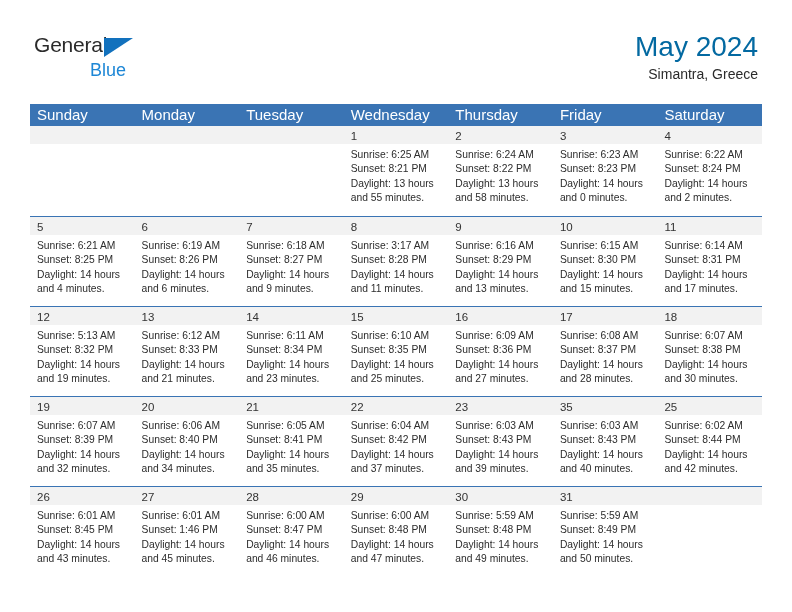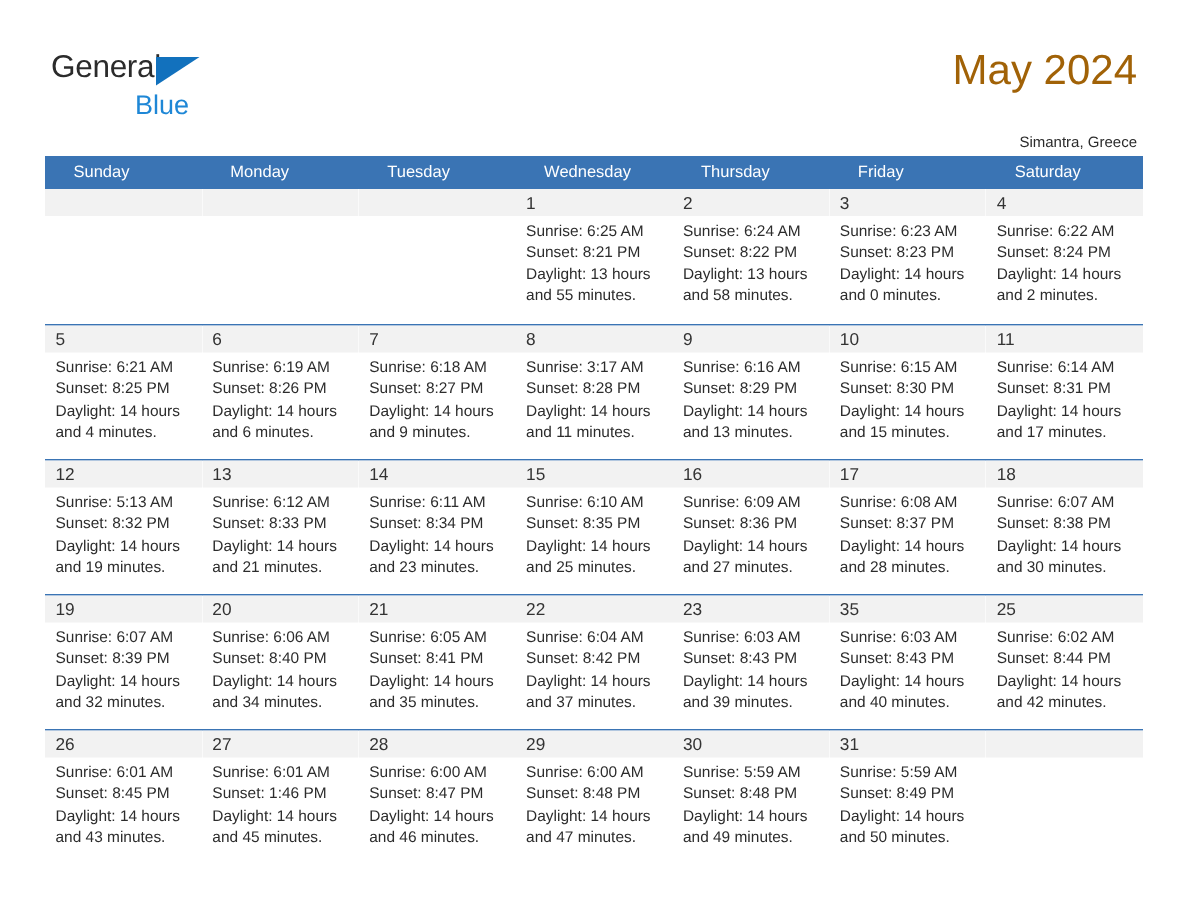--- a/index.html
+++ b/index.html
@@ -62,50 +62,50 @@
   }
 
   .title-block {
     position: absolute;
     right: 34px;
     top: 30px;
     text-align: right;
   }
   .cal-title {
     font-size: 28px;
-    color: #a16207;
+    color: #0369a1;
     line-height: 34px;
     white-space: nowrap;
   }
   .cal-subtitle {
-    font-size: 10px;
+    font-size: 14px;
     color: #2b2b2b;
     line-height: 20px;
-    margin-top: 22px;
+    margin-top: 0;
     white-space: nowrap;
   }
 
   
   .calendar {
     position: absolute;
     left: 30px;
     top: 104px;
     width: 732px;
   }
   .dow-row {
     display: flex;
     background: #3a74b4;
     height: 22px;
   }
   .dow-cell {
     flex: 1 1 0;
     color: #ffffff;
-    font-size: 11px;
+    font-size: 15px;
     line-height: 22px;
-    padding-left: 19px;
+    padding-left: 7px;
     box-sizing: border-box;
     overflow: hidden;
     white-space: nowrap;
   }
   .week-row {
     display: flex;
     height: 90px;
     border-top: 1px solid #3a74b4;
     box-sizing: border-box;
   }

